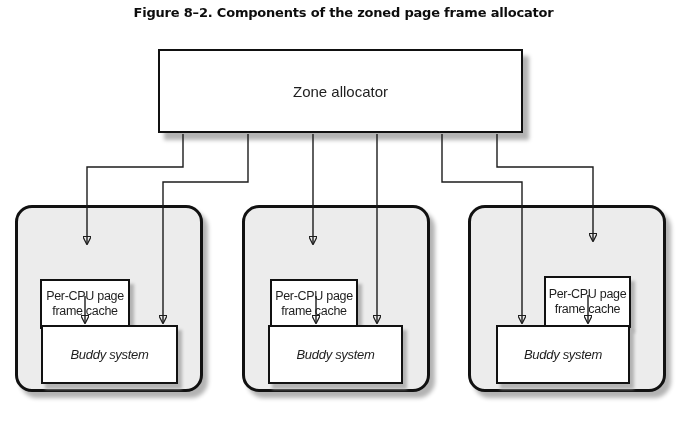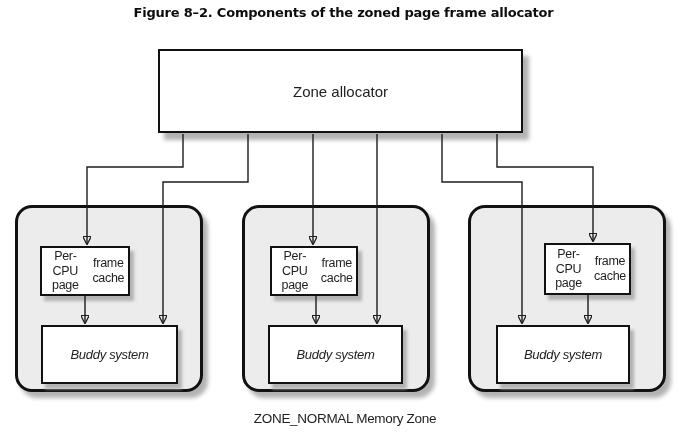--- a/index.html
+++ b/index.html
@@ -25,21 +25,21 @@
   }
   .allocator{left:158px;top:49px;width:365px;height:84px;font-size:15px;box-shadow:6px 7px 4px var(--shadow);}
   .zone{
     position:absolute;top:205px;height:187px;background:var(--zone_fill);
     border:3px solid var(--border);border-radius:17px;box-sizing:border-box;
     box-shadow:5px 6px 4px var(--shadow);z-index:1;
   }
   .zone1{left:15px;width:188px;}
   .zone2{left:242px;width:188px;}
   .zone3{left:468px;width:198px;}
-  .cache{width:90px;height:50px;font-size:12.5px;line-height:1.18;letter-spacing:-0.3px;}
+  .cache{width:90px;height:50px;font-size:12.5px;line-height:1.18;letter-spacing:-0.3px;flex-direction:column;margin-top:33px;}
   .cache1{left:40px;top:246px;}
   .cache2{left:270px;top:246px;width:88px;}
   .cache3{left:544px;top:243px;width:87px;height:52px;}
   .buddy{height:59px;font-size:13px;letter-spacing:-0.3px;font-style:italic;}
   .buddy1{left:41px;top:325px;width:137px;}
   .buddy2{left:268px;top:325px;width:135px;}
   .buddy3{left:496px;top:325px;width:134px;}
   .zlabel{
     position:absolute;top:411px;text-align:center;font-size:13.5px;
     color:var(--text);letter-spacing:-0.3px;
@@ -71,21 +71,20 @@
   </div>
 
   <div class="zone zone2"></div>
   <div class="box cache cache2">
     <span>Per-CPU page</span>
     <span>frame cache</span>
   </div>
   <div class="box buddy buddy2">
     <span>Buddy system</span>
   </div>
-  <div class="zlabel zlabel2">ZONE_NORMAL Memory Zone</div>
 
   <div class="zone zone3"></div>
   <div class="box cache cache3">
     <span>Per-CPU page</span>
     <span>frame cache</span>
   </div>
   <div class="box buddy buddy3">
     <span>Buddy system</span>
   </div>
 

